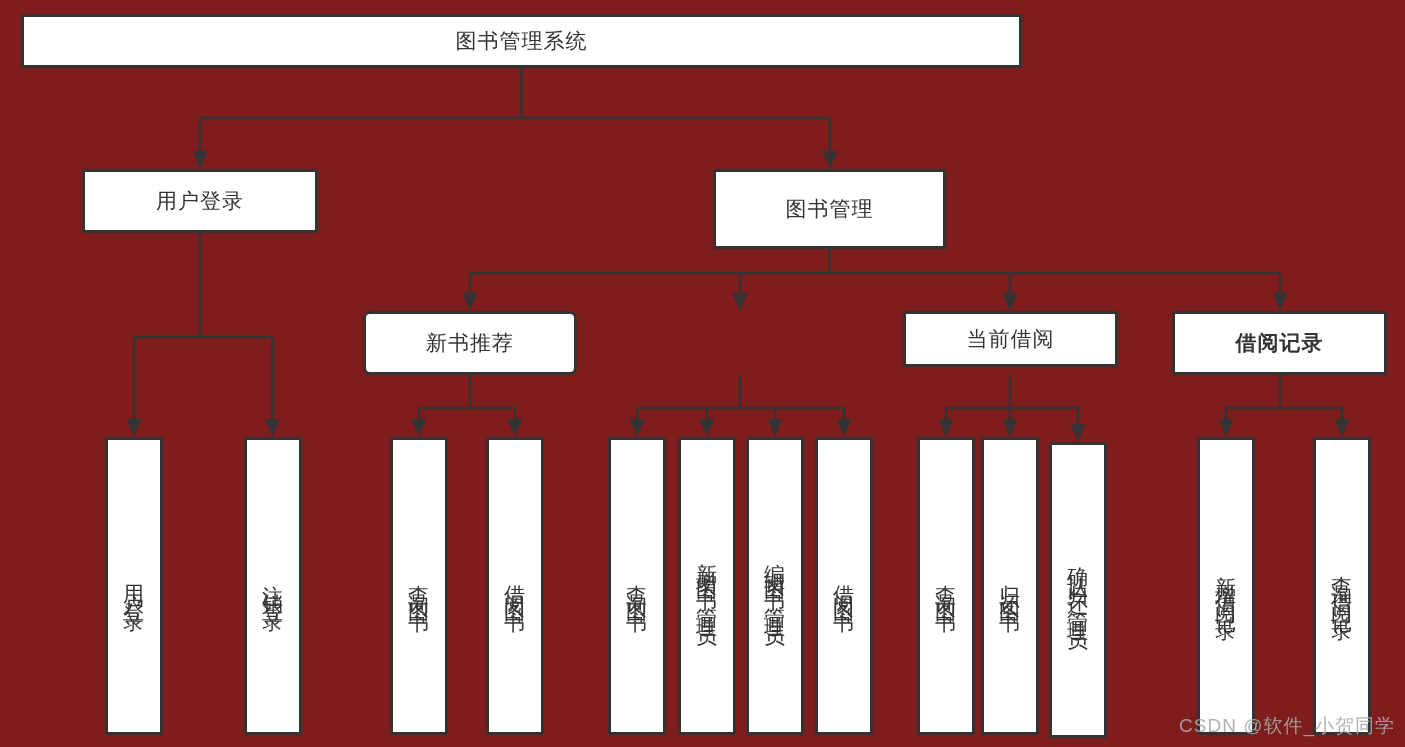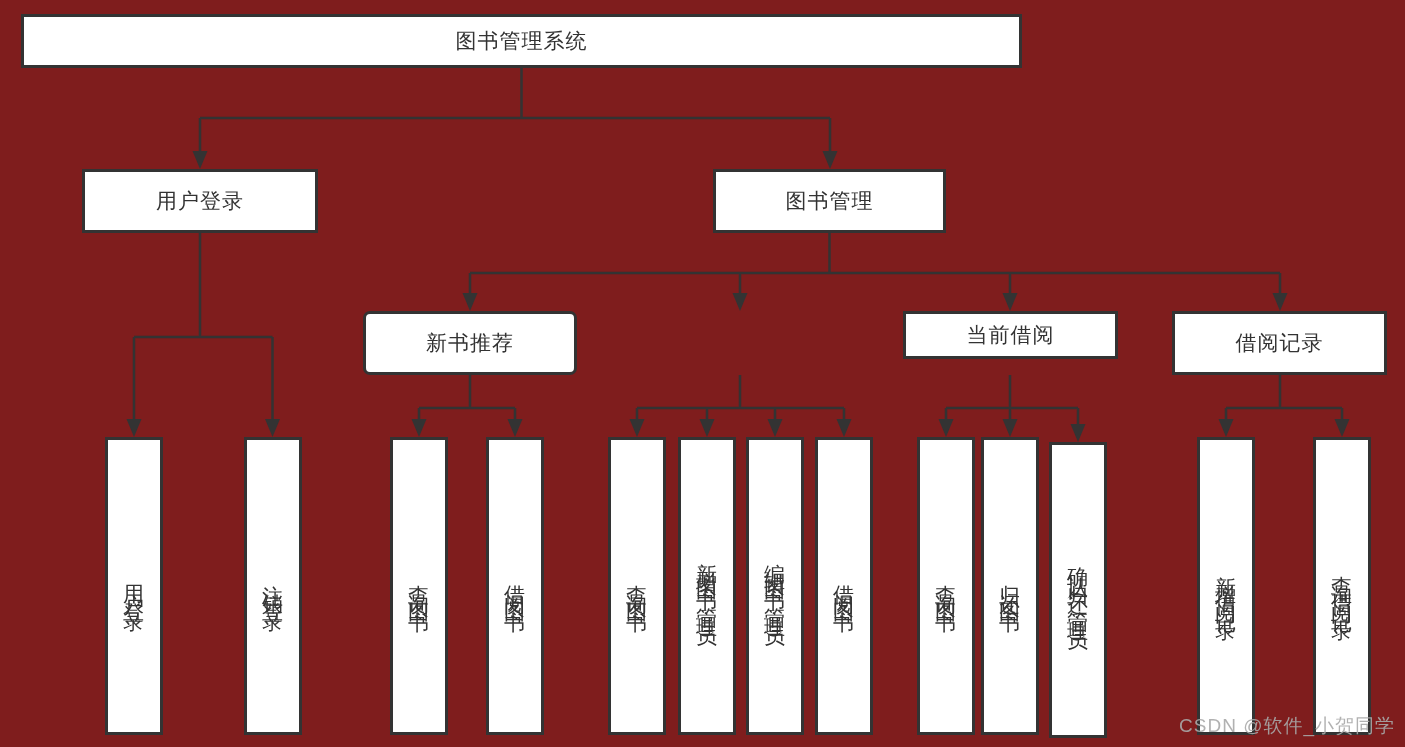--- a/index.html
+++ b/index.html
@@ -90,31 +90,31 @@
     </g>
   </svg>
 
   <div class="box hbox" style="left:21px; top:14px; width:1001px; height:54px;">
     <span>图书管理系统</span>
   </div>
 
   <div class="box hbox" style="left:82px; top:169px; width:236px; height:64px;">
     <span>用户登录</span>
   </div>
-  <div class="box hbox" style="left:713px; top:169px; width:233px; height:64px;">
+  <div class="box hbox" style="left:713px; top:169px; width:233px; height:80px;">
     <span>图书管理</span>
   </div>
 
   <div class="box hbox" style="left:363px; top:311px; width:214px; height:64px;border-radius:7px;">
     <span>新书推荐</span>
   </div>
-  <div class="box hbox" style="left:903px; top:311px; width:215px; height:48px;align-items:center;">
+  <div class="box hbox" style="left:903px; top:311px; width:215px; height:56px;align-items:center;">
     <span>当前借阅</span>
   </div>
-  <div class="box hbox" style="left:1172px; top:311px; width:215px; height:64px;">
+  <div class="box hbox" style="left:1172px; top:311px; width:215px; height:64px;font-weight:bold;">
     <span>借阅记录</span>
   </div>
 
   <div class="box vbox" style="left:105px; top:437px; width:58px; height:298px;">
     <span>用户登录</span>
   </div>
   <div class="box vbox" style="left:244px; top:437px; width:58px; height:298px;">
     <span>注销登录</span>
   </div>
 

